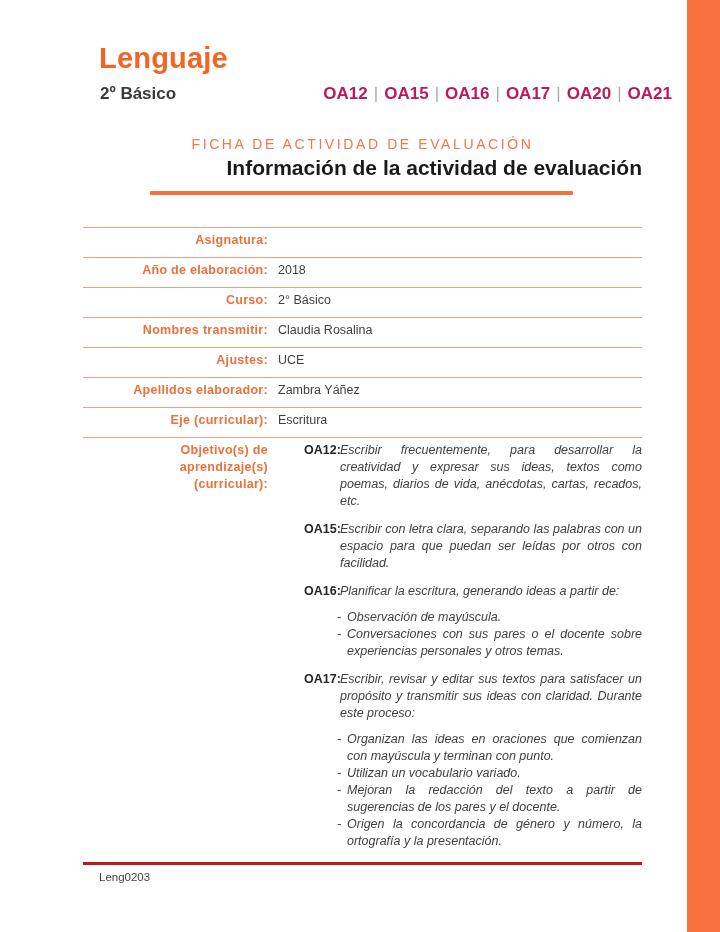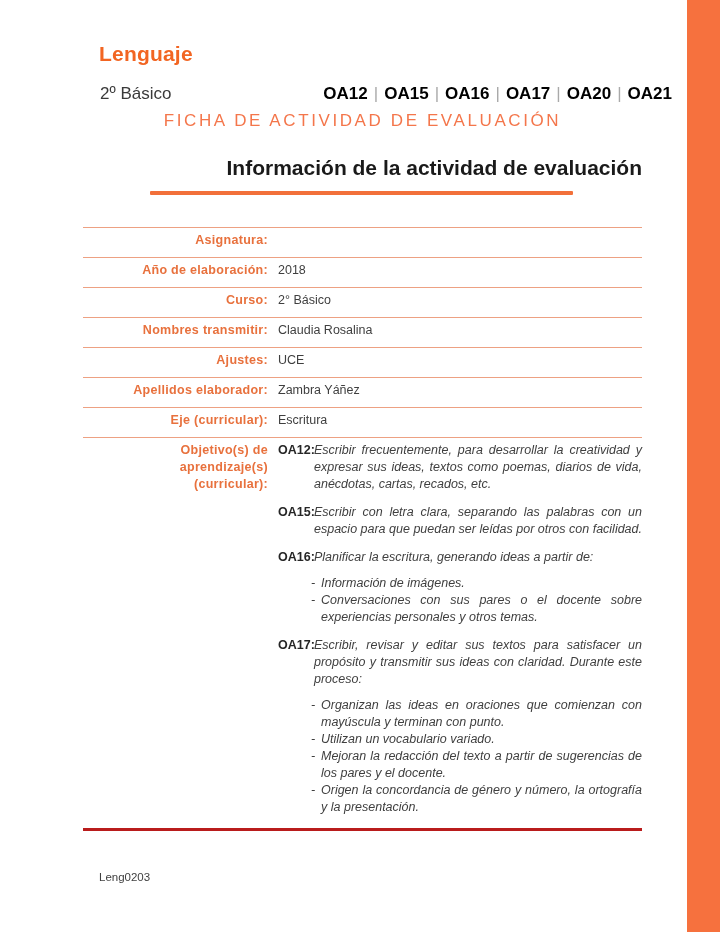--- a/index.html
+++ b/index.html
@@ -11,36 +11,36 @@
     background:#ffffff; overflow:hidden;
   }
 
   .side-bar {
     position:absolute; top:0; right:0; width:33px; height:932px;
     background:#F6713E;
   }
 
   .subject-title {
     position:absolute; left:99px; top:42px;
-    font-size:21px; font-weight:bold; color:#F26522; letter-spacing:0.2px;
+    font-size:29px; font-weight:bold; color:#F26522; letter-spacing:0.2px;
   }
   .grade-label {
     position:absolute; left:100px; top:84px;
-    font-size:17px; font-weight:normal; color:#3A3A3A;
+    font-size:17px; font-weight:bold; color:#3A3A3A;
   }
   .oa-codes {
     position:absolute; right:48px; top:84px;
     font-size:17px; font-weight:bold; white-space:nowrap;
   }
-  .oa-codes .code { color:#000000; }
+  .oa-codes .code { color:#be185d; }
   .oa-codes .sep { color:#A9A9A9; margin:0 6px; font-weight:normal; }
 
   .kicker {
-    position:absolute; left:83px; top:111px; width:559px;
-    text-align:center; font-size:17px; letter-spacing:2.6px;
+    position:absolute; left:83px; top:136px; width:559px;
+    text-align:center; font-size:14px; letter-spacing:2.6px;
     color:#F4764B;
   }
   .main-title {
     position:absolute; left:83px; top:156px; width:559px;
     text-align:right; font-size:21px; font-weight:bold; color:#1A1A1A;
   }
   .title-underline {
     position:absolute; left:150px; top:191px; width:423px; height:4px;
     background:#F2703A; border-radius:1px;
   }
@@ -56,21 +56,21 @@
   }
   .info-row.last { border-bottom:3px solid #b91c1c; padding-bottom:12px; }
   .info-label {
     width:185px; flex:none; text-align:right;
     color:#E8713D; font-weight:bold; letter-spacing:0.3px;
   }
   .info-value { flex:1; margin-left:10px; }
 
   .oa-item { display:flex; margin-bottom:11px; }
   .oa-item:last-child { margin-bottom:0; }
-  .oa-item-code { flex:none; width:36px; font-weight:bold; color:#262626; }
+  .oa-item-code { flex:none; width:36px; font-weight:bold; color:#262626;margin-left:26px; }
   .oa-item-body { flex:1; text-align:justify;font-style:italic; }
   .oa-bullets { margin-top:9px; }
   .oa-bullet { display:flex; }
   .oa-bullet-dash { flex:none; width:10px; margin-left:-3px; }
   .oa-bullet-text { flex:1; text-align:justify; }
 
   .footer-code {
     position:absolute; left:99px; top:871px;
     font-size:11.5px; color:#3F3F3F;
   }
@@ -133,21 +133,21 @@
               <div>Escribir con letra clara, separando las palabras con un espacio para que puedan ser leídas por otros con facilidad.</div>
             </div>
           </div>
           <div class="oa-item">
             <div class="oa-item-code">OA16:</div>
             <div class="oa-item-body">
               <div>Planificar la escritura, generando ideas a partir de:</div>
               <div class="oa-bullets">
                 <div class="oa-bullet">
                   <div class="oa-bullet-dash">-</div>
-                  <div class="oa-bullet-text">Información de imágenes.</div>
+                  <div class="oa-bullet-text">Observación de mayúscula.</div>
                 </div>
                 <div class="oa-bullet">
                   <div class="oa-bullet-dash">-</div>
                   <div class="oa-bullet-text">Conversaciones con sus pares o el docente sobre experiencias personales y otros temas.</div>
                 </div>
               </div>
             </div>
           </div>
           <div class="oa-item">
             <div class="oa-item-code">OA17:</div>

